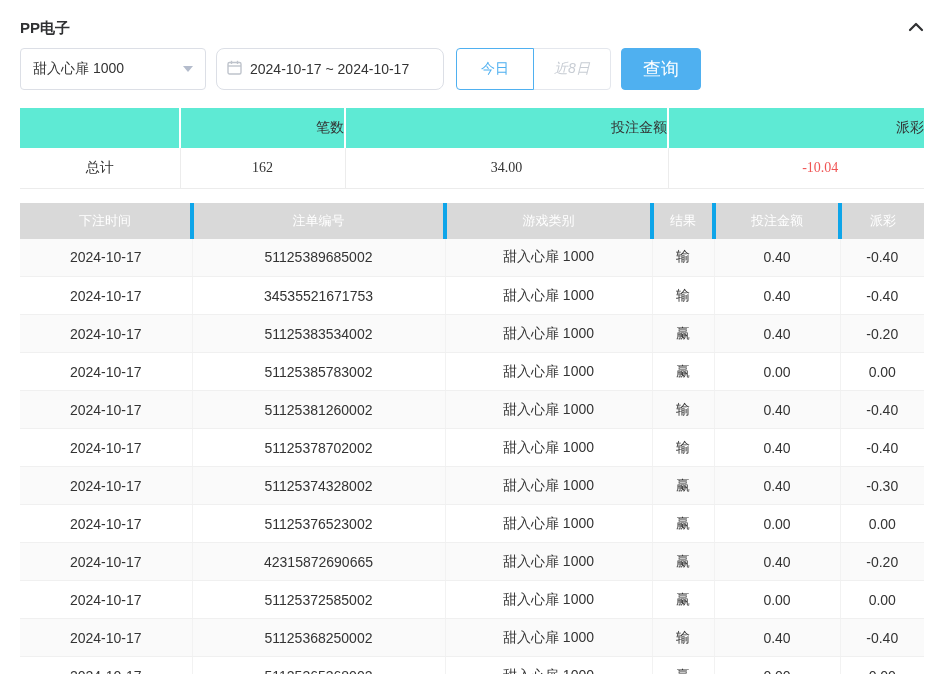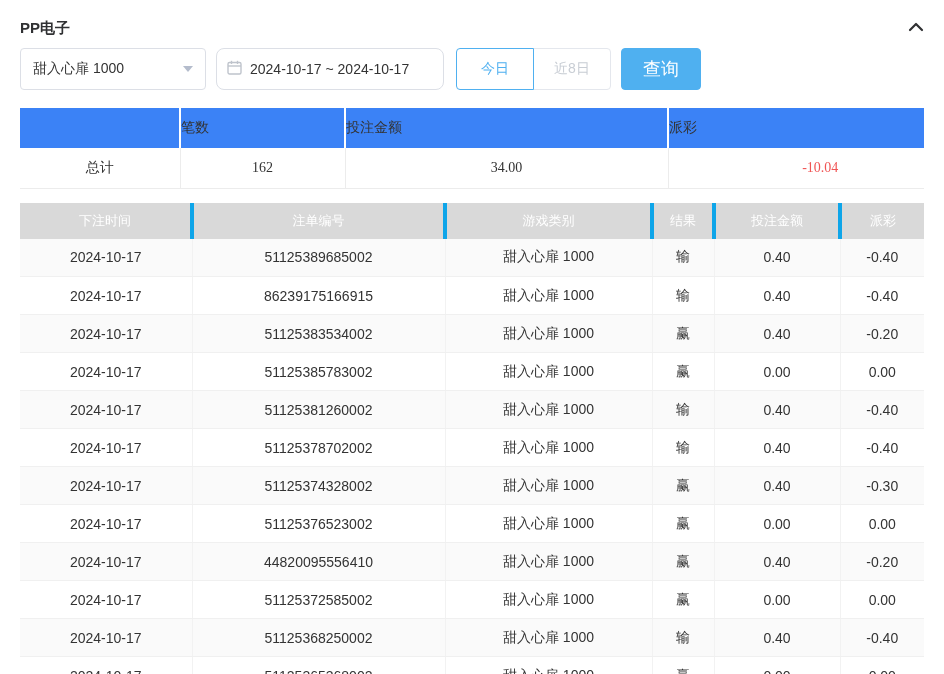--- a/index.html
+++ b/index.html
@@ -51,43 +51,43 @@
   .date-box svg { margin-right: 8px; flex: none; }
   .qgroup { display: flex; margin-left: 12px; }
   .qbtn {
     min-width: 78px; height: 42px;
     background: #fff; border: 1px solid #e4e7ed;
     color: #c8cdd4; font-size: 14px; cursor: pointer;
     margin-left: -1px;
     font-family: inherit;
   }
   .qbtn:first-child { margin-left: 0; border-radius: 4px 0 0 4px; }
-  .qbtn:last-child { border-radius: 0 4px 4px 0; }
+  .qbtn:last-child { border-radius: 0 4px 4px 0; font-style: italic; }
   .qbtn.active {
     border: 1px solid var(--accent);
     color: var(--accent);
     position: relative; z-index: 1;
     border-radius: 4px 0 0 4px;
   }
   .search-btn {
     width: 80px; height: 42px;
     margin-left: 10px;
     background: var(--accent);
     border: 1px solid var(--accent);
     border-radius: 4px;
     color: #fff; font-size: 18px; cursor: pointer;
     font-family: inherit;
   }
 
   
   table { border-collapse: collapse; width: 904px; table-layout: fixed; }
   .summary-table { margin-bottom: 14px; }
   .summary-table th {
-    background: #3b82f6; color: #333; font-weight: normal;
-    height: 40px; text-align: left;
+    background: #5eead4; color: #333; font-weight: normal;
+    height: 40px; text-align: right;
     border-right: 2px solid #fff;
   }
   .summary-table th:last-child { border-right: none; }
   .summary-table td {
     height: 40px; text-align: center; background: #fff;
     border-bottom: 1px solid #ececec;
     border-right: 1px solid #ececec;
     font-family: Liberation Serif, serif;
   }
   .summary-table td:last-child { border-right: none; padding-left: 48px; }
@@ -201,21 +201,21 @@
         <tr>
           <td>2024-10-17</td>
           <td>51125389685002</td>
           <td>甜入心扉 1000</td>
           <td>输</td>
           <td>0.40</td>
           <td class="neg">-0.40</td>
         </tr>
         <tr>
           <td>2024-10-17</td>
-          <td>86239175166915</td>
+          <td>34535521671753</td>
           <td>甜入心扉 1000</td>
           <td>输</td>
           <td>0.40</td>
           <td class="neg">-0.40</td>
         </tr>
         <tr>
           <td>2024-10-17</td>
           <td>51125383534002</td>
           <td>甜入心扉 1000</td>
           <td>赢</td>
@@ -257,21 +257,21 @@
         <tr>
           <td>2024-10-17</td>
           <td>51125376523002</td>
           <td>甜入心扉 1000</td>
           <td>赢</td>
           <td>0.00</td>
           <td>0.00</td>
         </tr>
         <tr>
           <td>2024-10-17</td>
-          <td>44820095556410</td>
+          <td>42315872690665</td>
           <td>甜入心扉 1000</td>
           <td>赢</td>
           <td>0.40</td>
           <td class="neg">-0.20</td>
         </tr>
         <tr>
           <td>2024-10-17</td>
           <td>51125372585002</td>
           <td>甜入心扉 1000</td>
           <td>赢</td>

